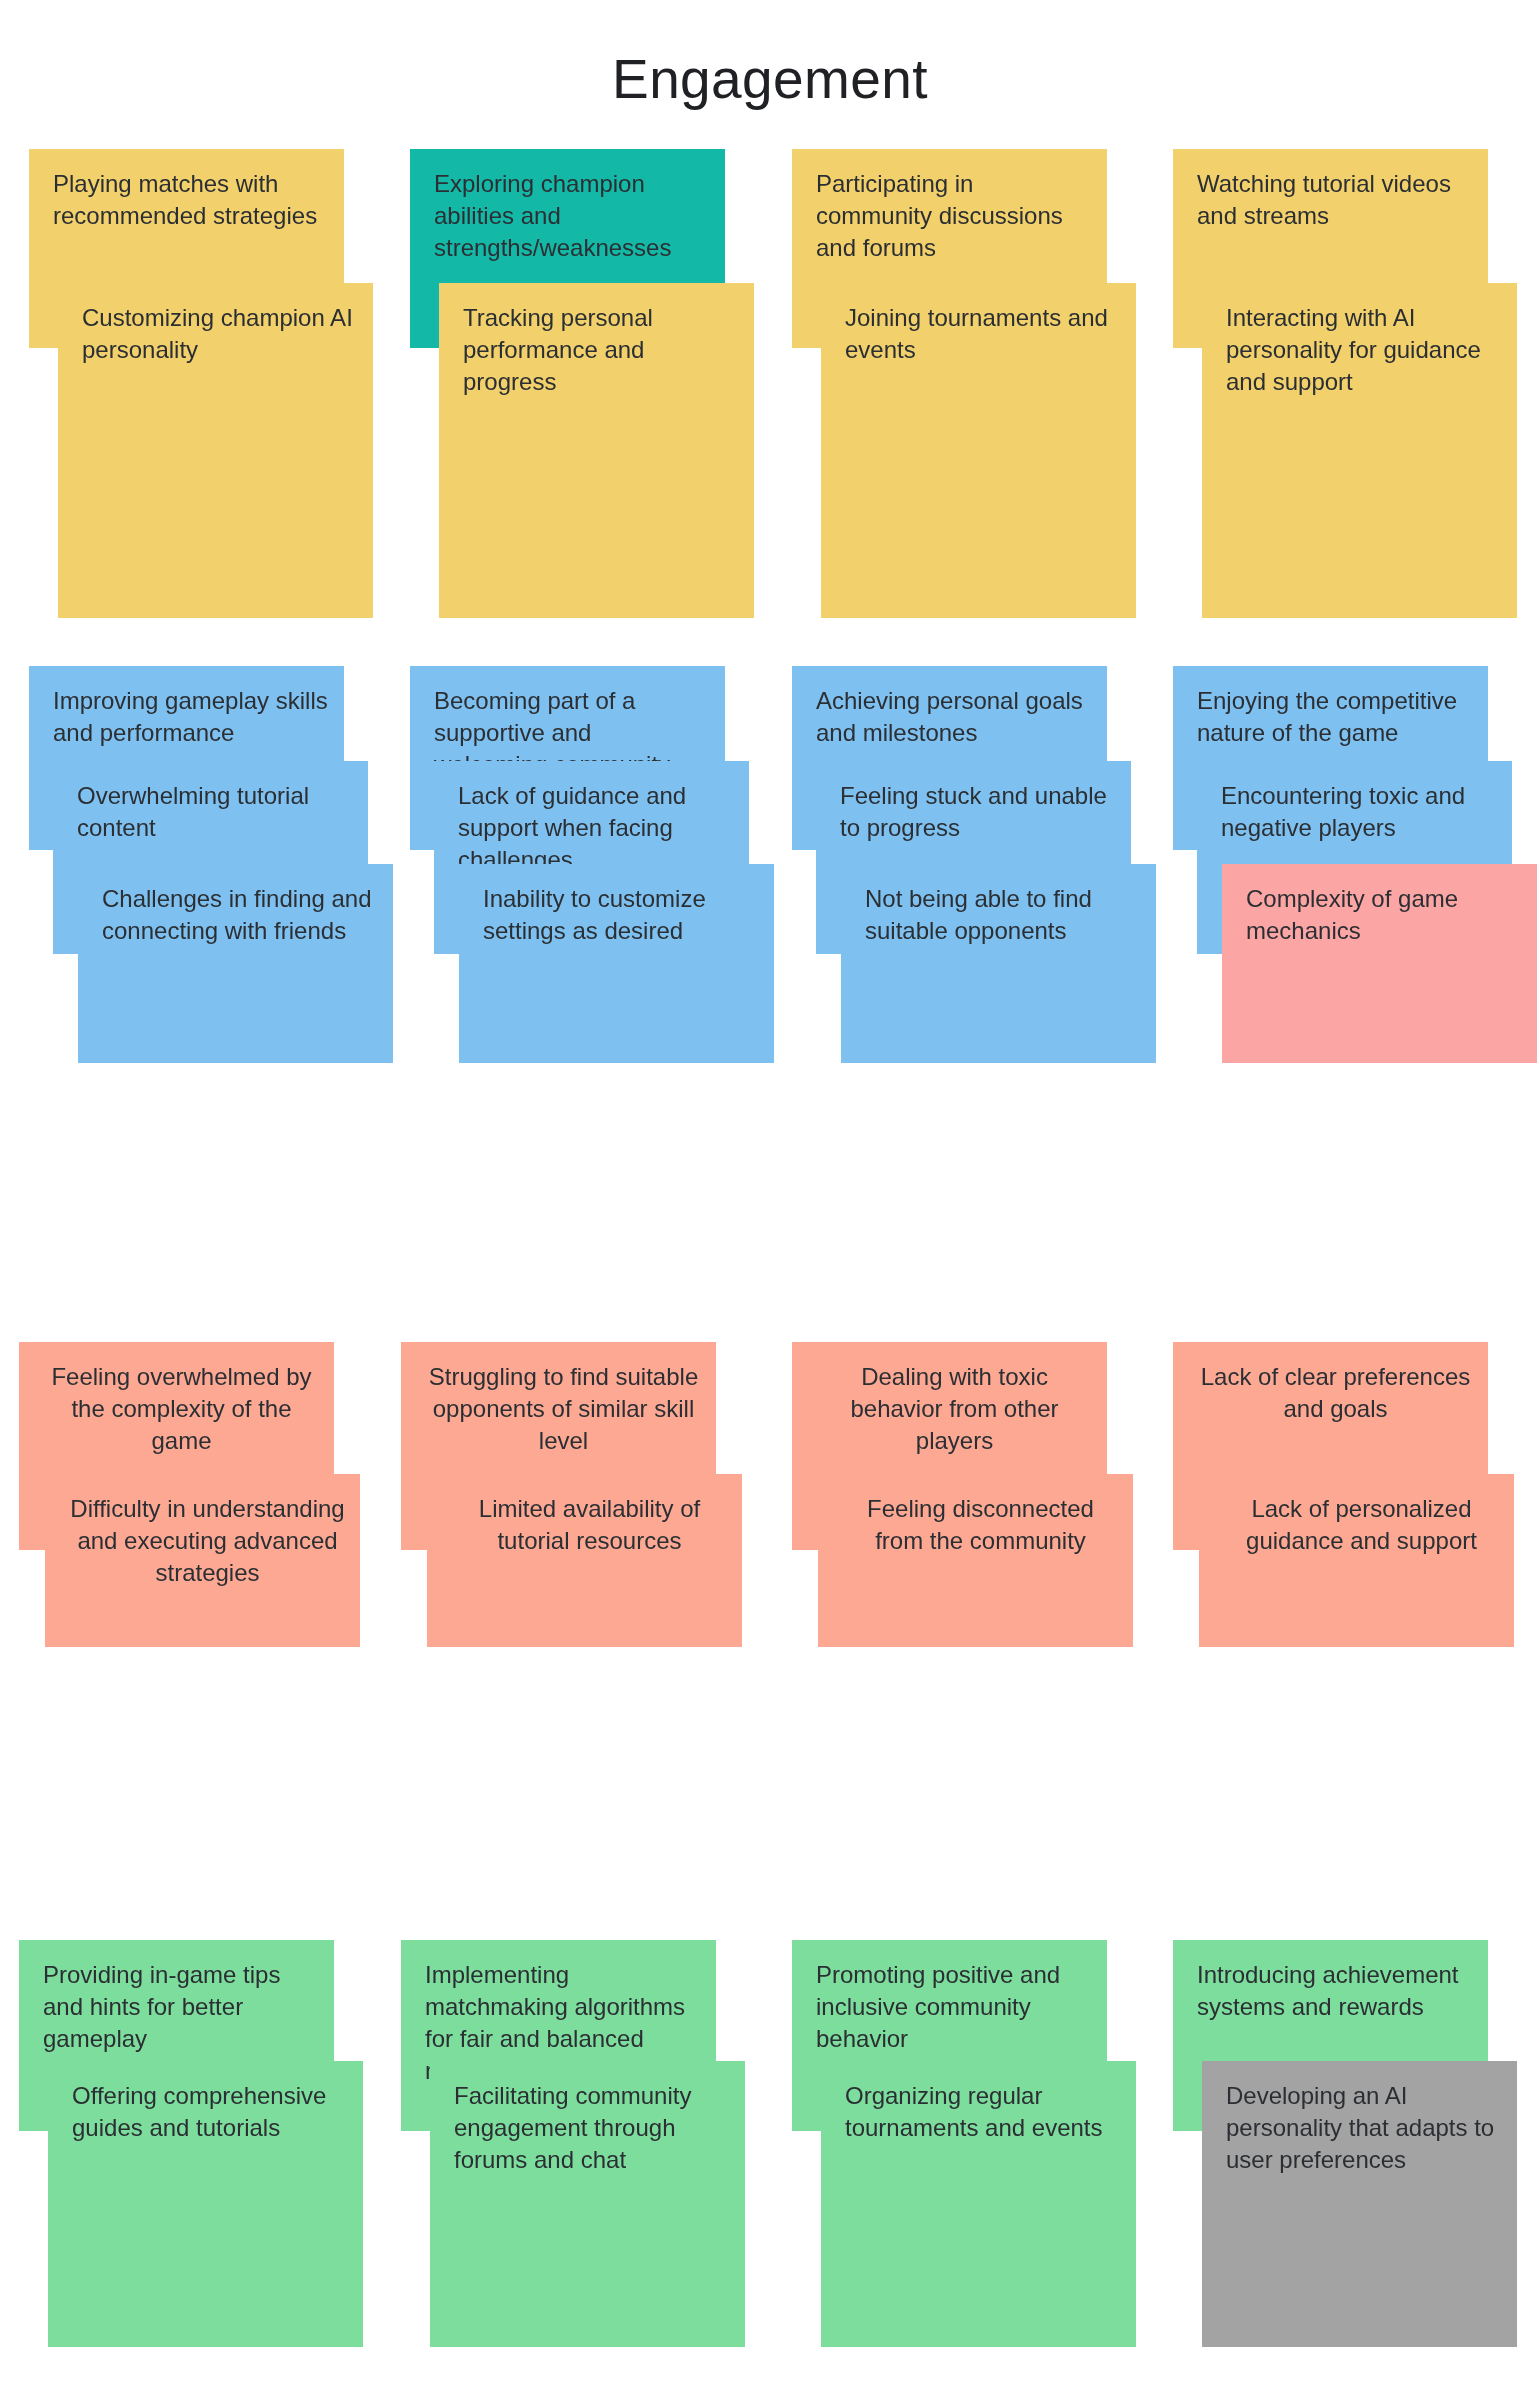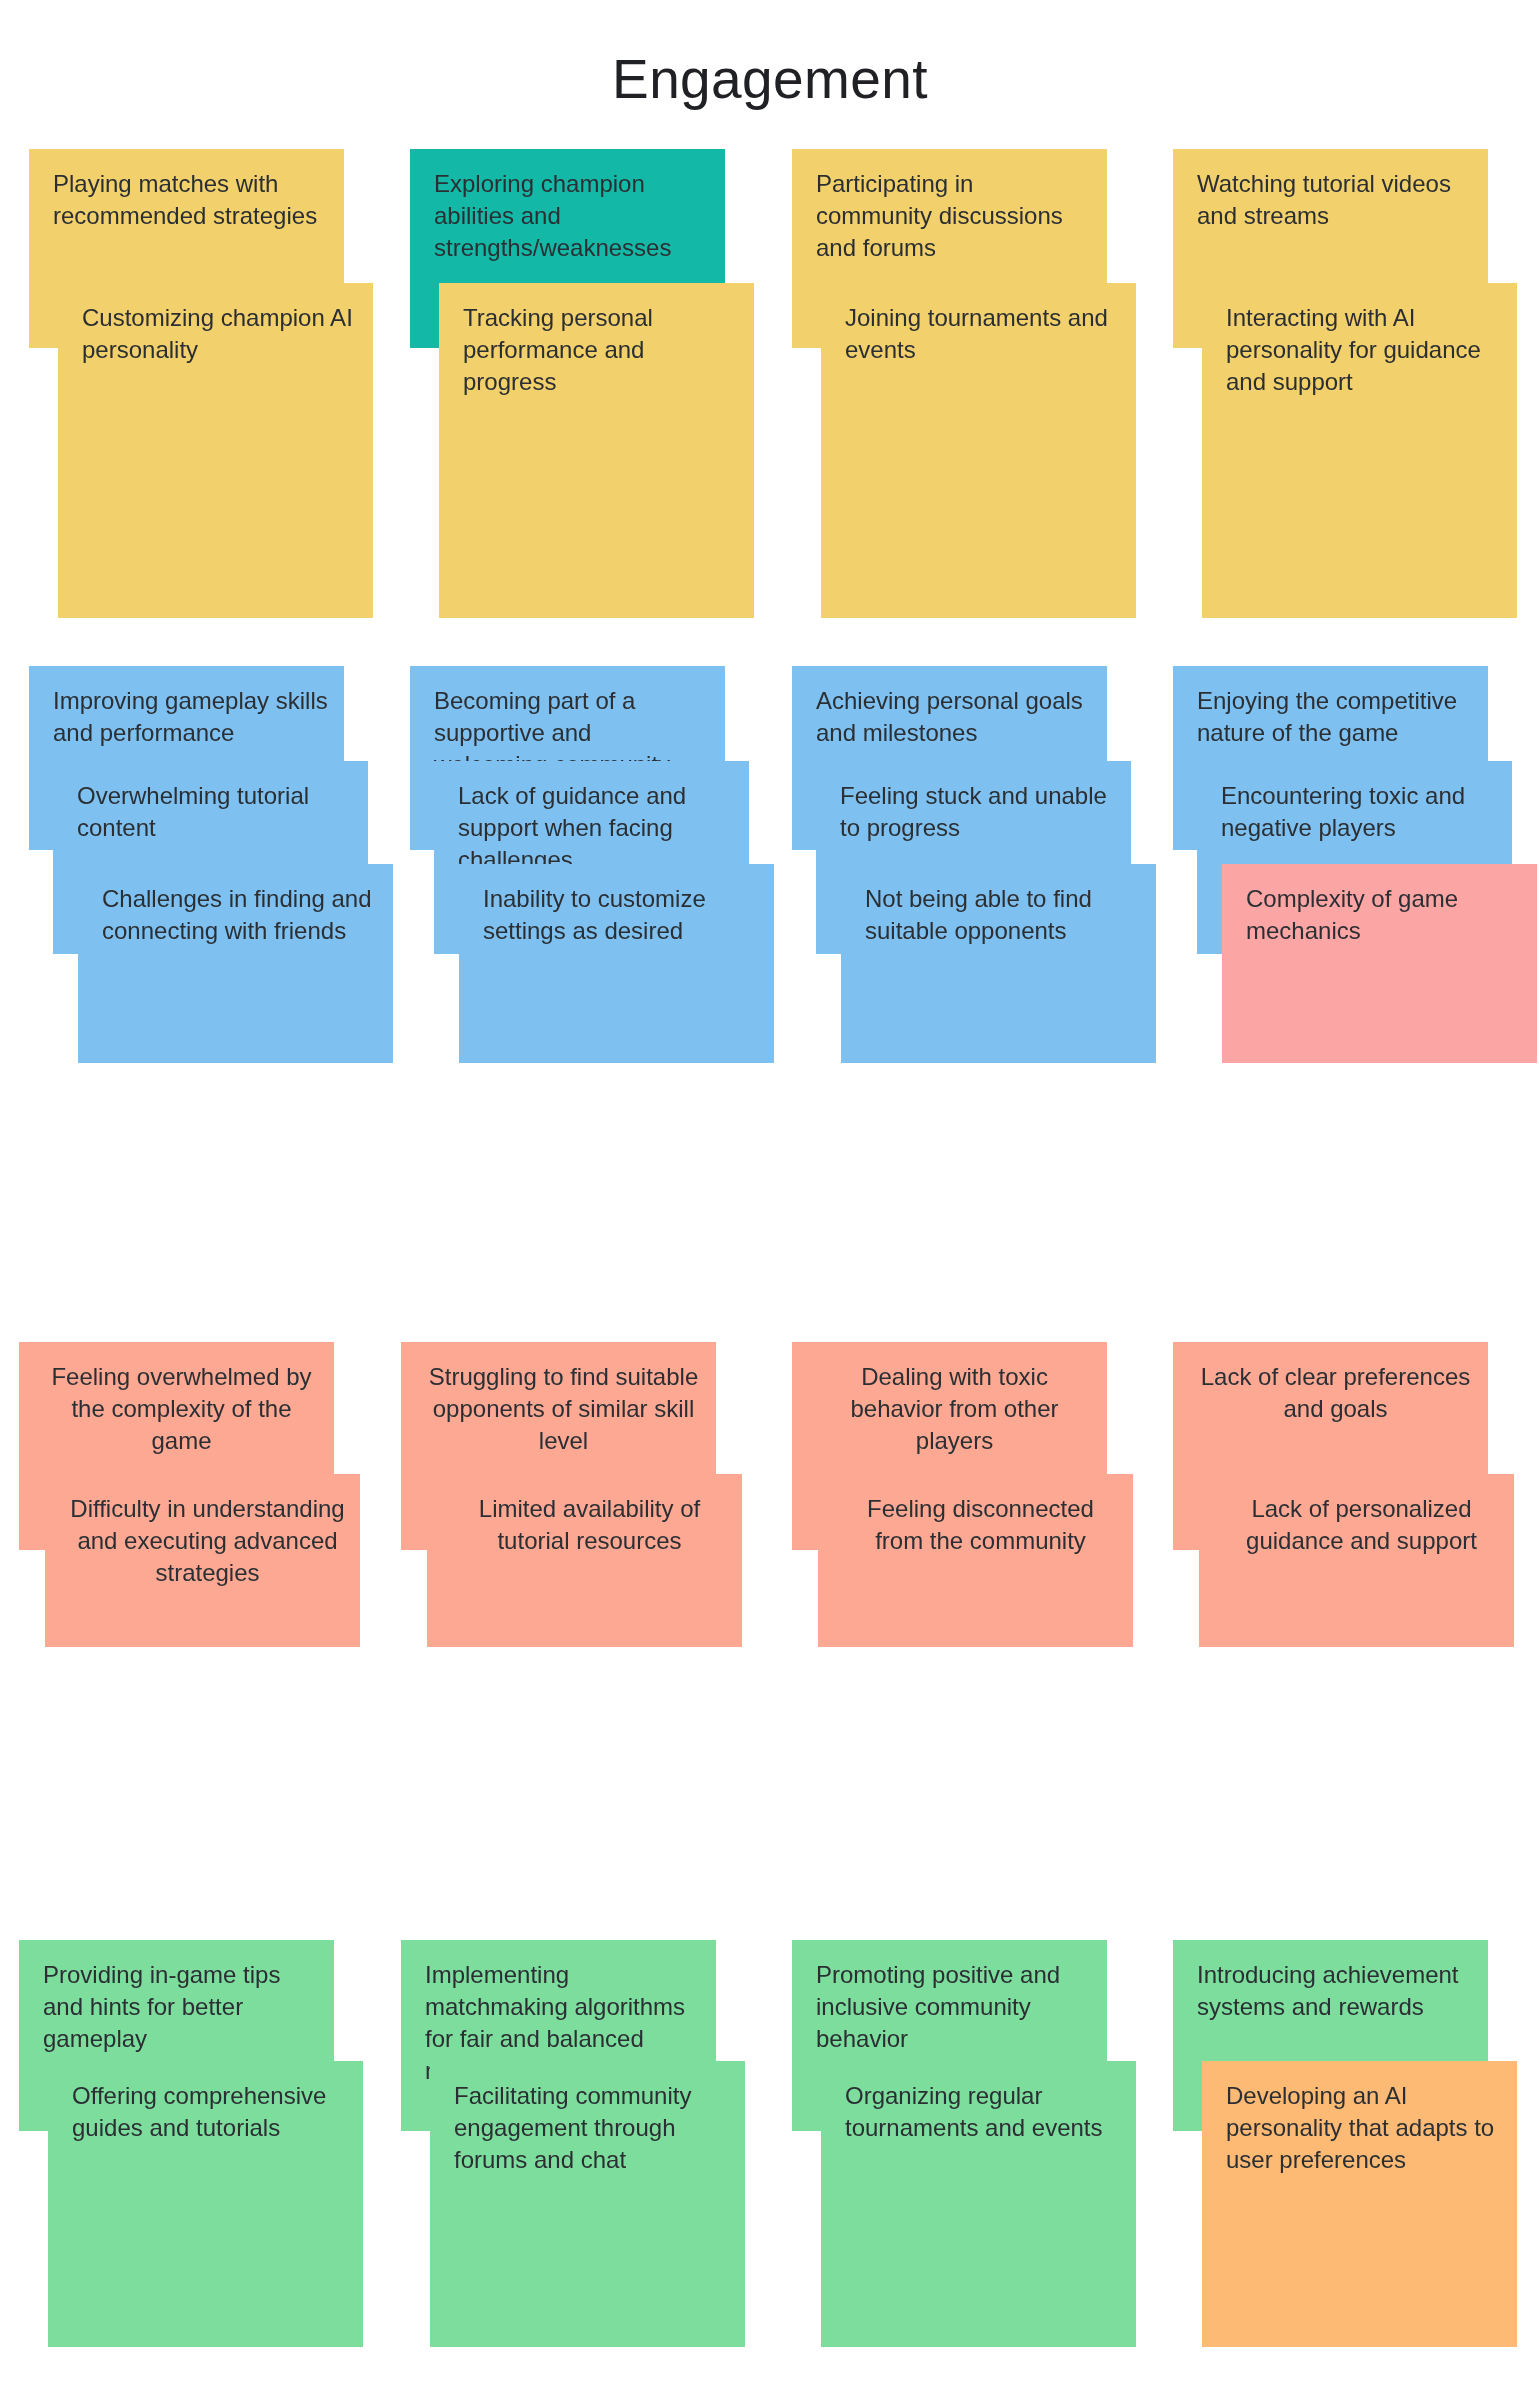--- a/index.html
+++ b/index.html
@@ -252,20 +252,20 @@
         <div class="step-text">Promoting positive and inclusive community behavior</div>
       </div>
       <div class="step s1" style="background: rgb(124, 221, 157);">
         <div class="step-text">Organizing regular tournaments and events</div>
       </div>
     </div>
     <div class="cell c3">
       <div class="step s0" style="background: rgb(124, 221, 157);">
         <div class="step-text">Introducing achievement systems and rewards</div>
       </div>
-      <div class="step s1" style="background: #fdba74; text-decoration: underline;">
+      <div class="step s1" style="background: #a3a3a3; text-decoration: underline;">
         <div class="step-text">Developing an AI personality that adapts to user preferences</div>
       </div>
     </div>
   </div>
 
 </div>
 
 
 </body></html>

